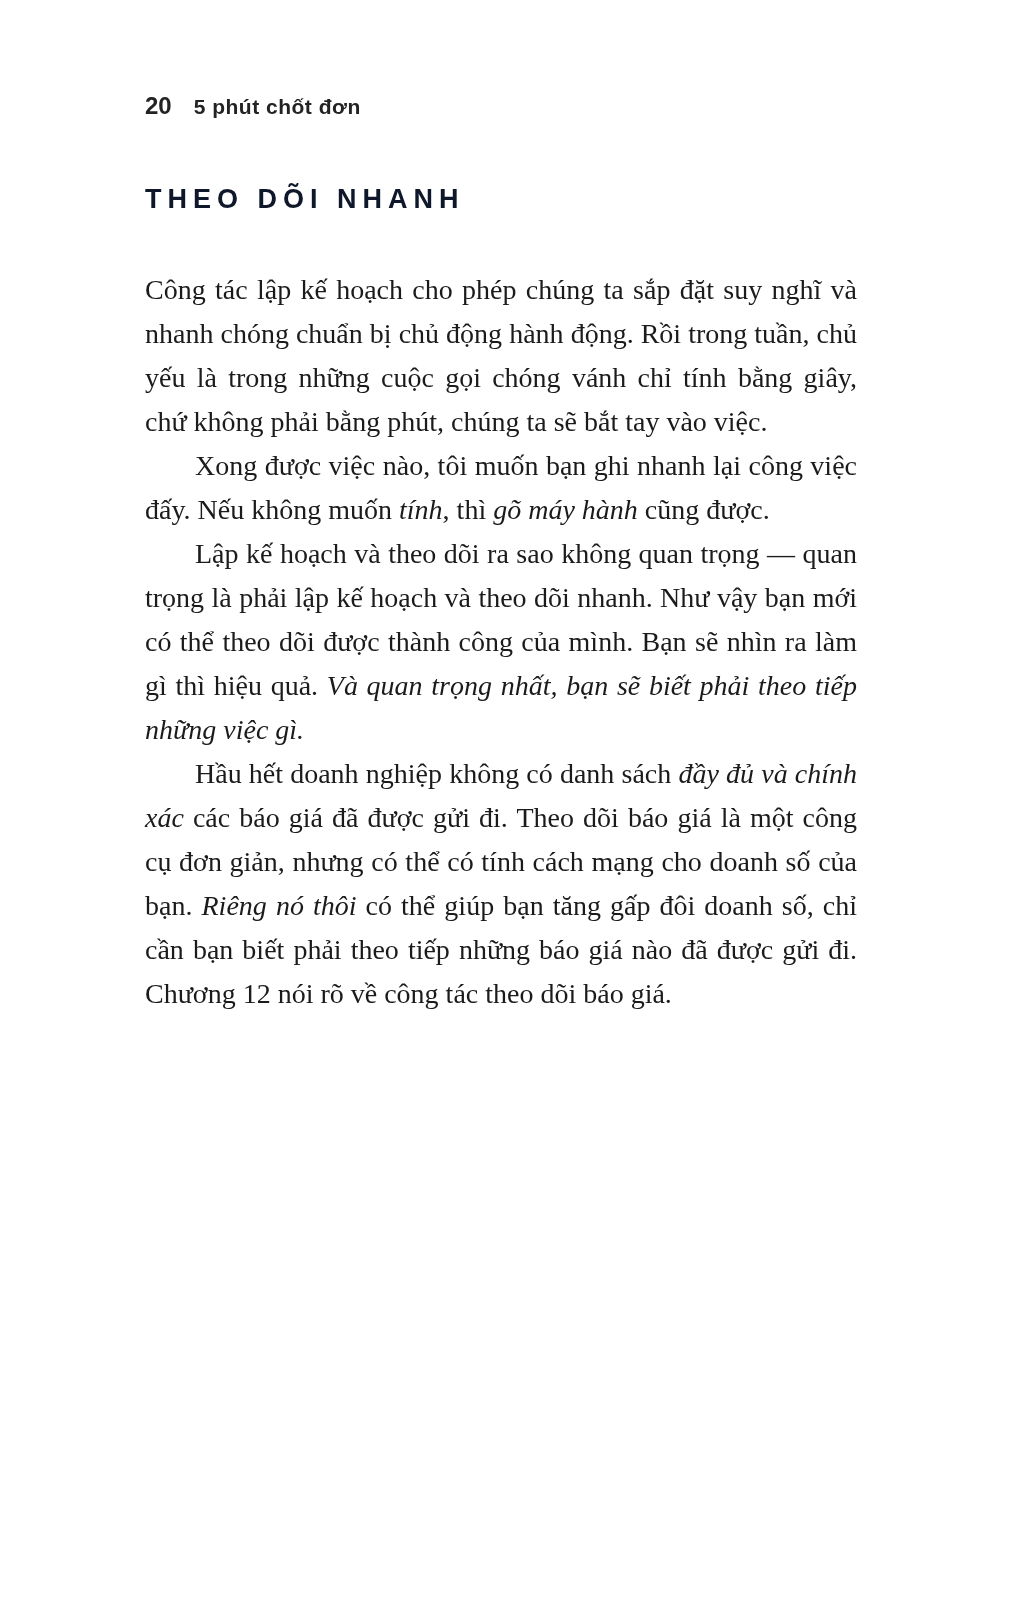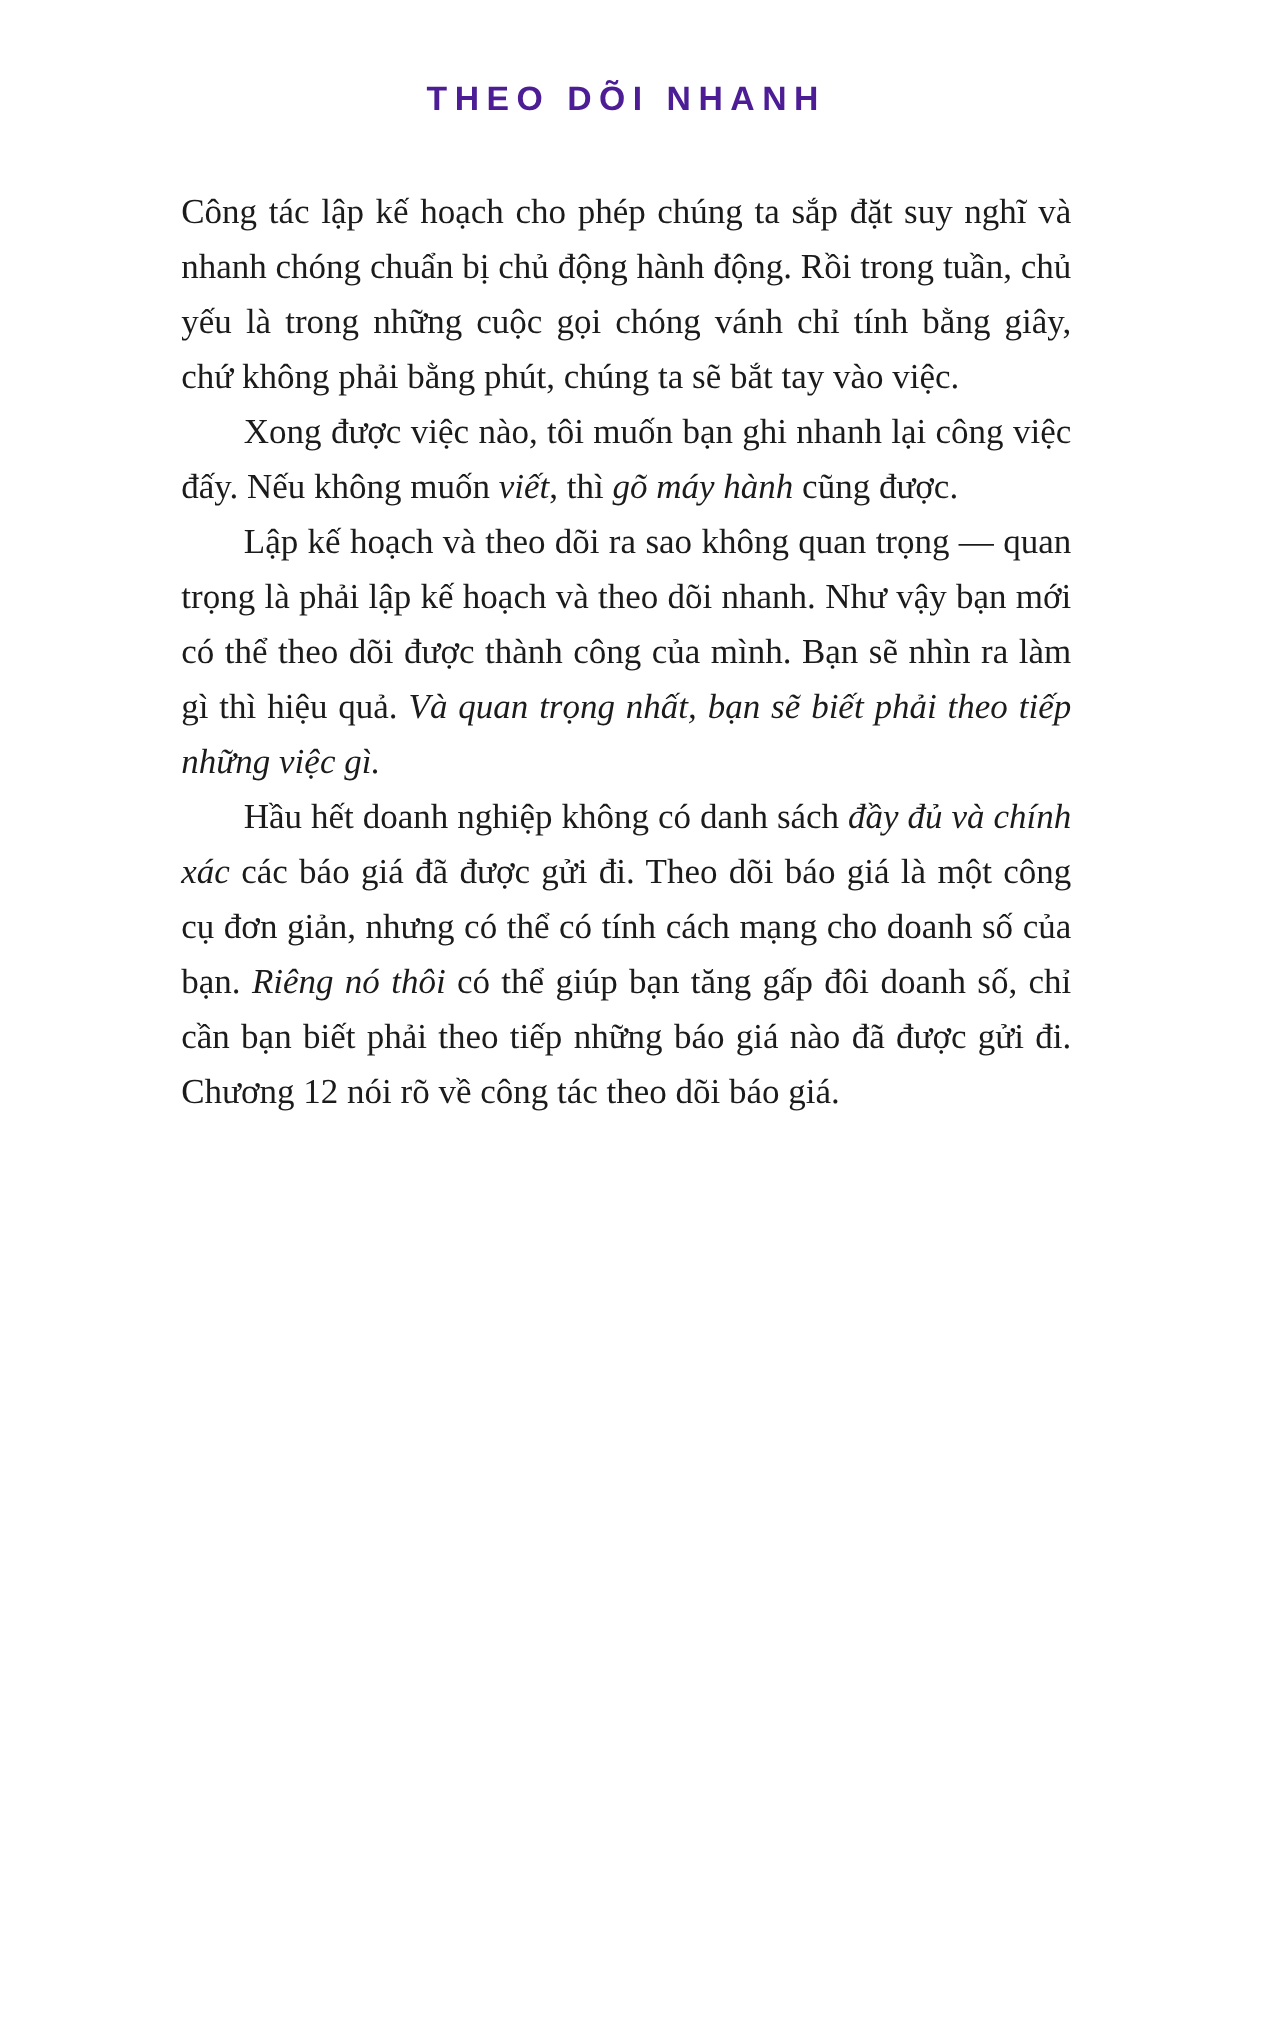--- a/index.html
+++ b/index.html
@@ -25,47 +25,50 @@
     align-items: baseline;
     gap: 22px;
     font-family: "Liberation Sans", sans-serif;
     font-weight: 700;
     color: #232323;
   }
   .page-number { font-size: 24px; }
   .running-title { font-size: 21px; letter-spacing: 0.5px; }
   .section-title {
     margin-top: 64px;
-    text-align: center;
     font-family: "Liberation Sans", sans-serif;
     font-size: 27px;
     font-weight: 600;
     letter-spacing: 6px;
-    color: #4c1d95;
+    color: #0f172a;
   }
   .body-text {
     margin-top: 53px;
     font-size: 28px;
     line-height: 44px;
     text-align: justify;
   }
   .para { margin: 0; }
   .para.indent { text-indent: 50px; }
   .para em { font-style: italic; }
 </style>
 </head>
 <body>
 
 <div class="page">
   <div class="content">
 
+    <header class="page-header">
+      <span class="page-number">20</span>
+      <span class="running-title">5 phút chốt đơn</span>
+    </header>
 
     <h1 class="section-title">THEO DÕI NHANH</h1>
 
     <div class="body-text" id="body-text">
         <p class="para"><span>Công tác lập kế hoạch cho phép chúng ta sắp đặt suy nghĩ và nhanh chóng chuẩn bị chủ động hành động. Rồi trong tuần, chủ yếu là trong những cuộc gọi chóng vánh chỉ tính bằng giây, chứ không phải bằng phút, chúng ta sẽ bắt tay vào việc.</span></p>
-        <p class="para indent"><span>Xong được việc nào, tôi muốn bạn ghi nhanh lại công việc đấy. Nếu không muốn </span><em>viết</em><span>, thì </span><em>gõ máy hành</em><span> cũng được.</span></p>
+        <p class="para indent"><span>Xong được việc nào, tôi muốn bạn ghi nhanh lại công việc đấy. Nếu không muốn </span><em>tính</em><span>, thì </span><em>gõ máy hành</em><span> cũng được.</span></p>
         <p class="para indent"><span>Lập kế hoạch và theo dõi ra sao không quan trọng — quan trọng là phải lập kế hoạch và theo dõi nhanh. Như vậy bạn mới có thể theo dõi được thành công của mình. Bạn sẽ nhìn ra làm gì thì hiệu quả. </span><em>Và quan trọng nhất, bạn sẽ biết phải theo tiếp những việc gì.</em></p>
         <p class="para indent"><span>Hầu hết doanh nghiệp không có danh sách </span><em>đầy đủ và chính xác</em><span> các báo giá đã được gửi đi. Theo dõi báo giá là một công cụ đơn giản, nhưng có thể có tính cách mạng cho doanh số của bạn. </span><em>Riêng nó thôi</em><span> có thể giúp bạn tăng gấp đôi doanh số, chỉ cần bạn biết phải theo tiếp những báo giá nào đã được gửi đi. Chương 12 nói rõ về công tác theo dõi báo giá.</span></p>
       </div>
 
   </div>
 </div>
 
 </body></html>

